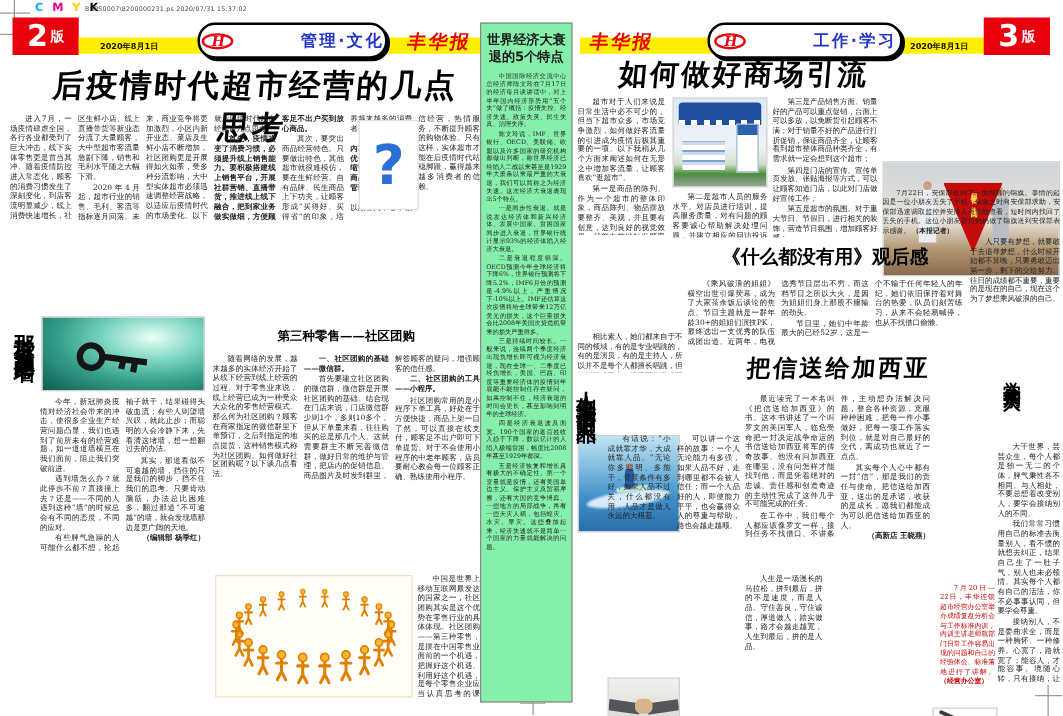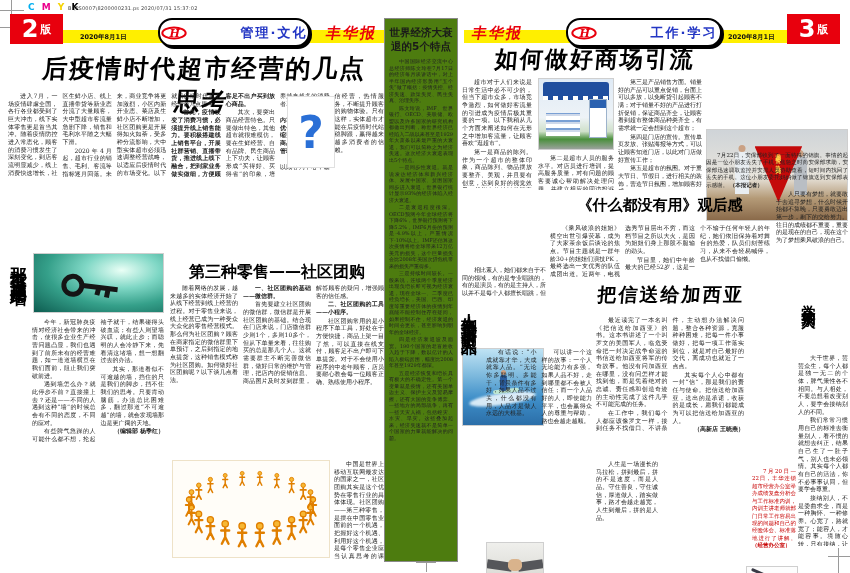--- a/index.html
+++ b/index.html
@@ -35,21 +35,21 @@
   .bodytxt{font-size:6px;line-height:1.28;text-align:justify;color:#222;overflow:hidden;}
   .bodytxt p{margin:0 0 1px 0;text-indent:2em;}
   .bodytxt p.b{font-weight:bold;text-indent:2em;}
   .tiny{font-size:5px;line-height:1.3;}
   .cols7{column-count:7;column-gap:5px;}
   .cols3{column-count:3;column-gap:5px;}
   .cols2{column-count:2;column-gap:5px;}
   .byline{display:block;text-align:right;font-weight:bold;text-indent:0;}
   .redtxt{color:#c70000;}
   
-  .econbox{border:1px solid #8a8a8a;background:#4d7c0f;padding:4px 4px;box-sizing:border-box;}
+  .econbox{border:1px solid #8a8a8a;background:#86efac;padding:4px 4px;box-sizing:border-box;}
   .econtitle{font-size:10.5px;font-weight:bold;text-align:center;line-height:1.35;margin:2px 0 5px 0;
              font-family:"DejaVu Sans",sans-serif;}
   
   .photo{overflow:hidden;border:1px solid #cfcfcf;box-sizing:border-box;}
   .qmark{background:#fff;border:1px solid #e0e0e0;display:flex;align-items:center;justify-content:center;}
   .qmark .q{color:#2a6fd6;font-size:44px;font-weight:bold;font-family:"DejaVu Sans",sans-serif;}
   .qmark .fig{position:absolute;left:5px;bottom:5px;width:8px;height:14px;}
   .qmark .fig .hd{width:6px;height:6px;border-radius:50%;background:#9fb2c8;}
   .qmark .fig .bd{width:8px;height:8px;border-radius:2px;background:#9fb2c8;margin-top:1px;}
   .keyphoto{background:radial-gradient(ellipse at 68% 28%, #eafff6 0%, #7fd7c5 30%, #35a08a 60%, #0d5c50 100%);}
@@ -159,21 +159,21 @@
     </svg>
   </div>
   <div class="abs bodytxt cols2" style="left:32px;top:318px;width:132px;height:238px;">
     <p>今年，新冠肺炎疫情对经济社会带来的冲击，使很多企业生产经营问题凸显，我们也遇到了前所未有的经营难题，如一道道墙横亘在我们面前，阻止我们突破前进。</p>
     <p>遇到墙怎么办？就此停步不前？直接撞上去？还是——不同的人遇到这种“墙”的时候总会有不同的态度，不同的应对。</p>
     <p>有些脾气急躁的人可能什么都不想，抡起袖子就干，结果碰得头破血流；有些人则望墙兴叹，就此止步；而聪明的人会冷静下来，先看清这堵墙，想一想翻过去的办法。</p>
     <p>其实，那道看似不可逾越的墙，挡住的只是我们的脚步，挡不住我们的思考。只要肯动脑筋，办法总比困难多，翻过那道“不可逾越”的墙，就会发现墙那边是更广阔的天地。</p>
     <span class="byline">（编辑部 杨季红）</span>
   </div>
 
-  <div class="abs subtitle" style="left:170px;top:262px;width:214px;font-size:16px;">第三种零售——社区团购</div>
+  <div class="abs subtitle" style="left:170px;top:262px;width:214px;font-size:10px;">第三种零售——社区团购</div>
   <div class="abs bodytxt cols3" style="left:170px;top:284px;width:214px;height:172px;">
     <p>随着网络的发展，越来越多的实体经济开始了从线下经营到线上经营的过程。对于零售业来说，线上经营已成为一种受众大众化的零售经营模式。那么何为社区团购？顾客在商家指定的微信群里下单预订，之后到指定的地点提货，这种销售模式称为社区团购。如何做好社区团购呢？以下谈几点看法。</p>
     <p class="b">一、社区团购的基础——微信群。</p>
     <p>首先要建立社区团购的微信群，微信群是开展社区团购的基础。结合现在门店来说，门店微信群少则1个，多则10多个，但从下单量来看，往往购买的总是那几个人。这就需要群主不断完善微信群，做好日常的维护与管理，把店内的促销信息、商品图片及时发到群里，解答顾客的疑问，增强顾客的信任感。</p>
     <p class="b">二、社区团购的工具——小程序。</p>
     <p>社区团购常用的是小程序下单工具，好处在于方便快捷，商品上架一目了然，可以直接在线支付，顾客足不出户即可下单提货。对于不会使用小程序的中老年顾客，店员要耐心教会每一位顾客正确、熟练使用小程序。</p>
   </div>
   <div class="abs photo peoplering" style="left:172px;top:460px;width:158px;height:98px;">
     <svg id="ringsvg" width="156" height="96" viewBox="0 0 156 96">
         <g transform="translate(140.0,44.0) scale(1.08)" stroke="#e07f00" fill="#f7b733">

